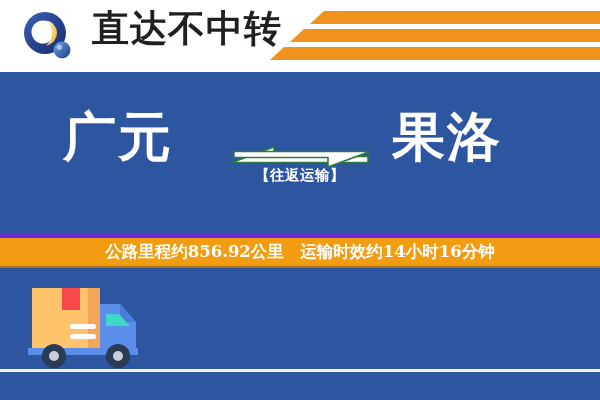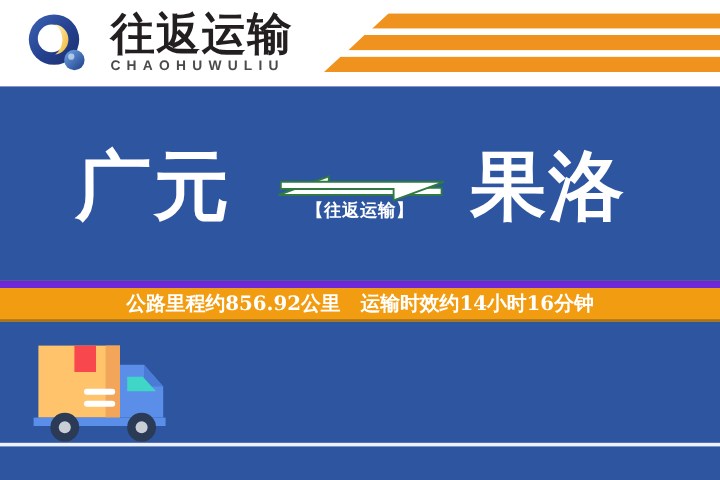--- a/index.html
+++ b/index.html
@@ -76,23 +76,23 @@
 
   
   #route-row {
     position: absolute;
     left: 0; top: 96px;
     width: 600px;
     height: 120px;
   }
   .city {
     position: absolute;
-    top: 28px;
-    font-family: "DejaVu Serif", "Liberation Serif", serif;
-    font-size: 63px;
+    top: 9px;
+    font-family: "DejaVu Serif", "Liberation Serif", serif;
+    font-size: 53px;
     font-weight: bold;
     color: #ffffff;
     line-height: 62px;
     white-space: nowrap;
     letter-spacing: 2px;
   }
   #city-origin { left: 63px; }
   #city-dest   { left: 392px; }
 
   #center-block {
@@ -130,21 +130,21 @@
     letter-spacing: 0.5px;
   }
 
   
   #info-bar {
     position: absolute;
     left: 0; top: 234px;
     width: 600px;
     height: 34px;
     background: #F29C11;
-    border-top: 6px solid #6d28d9;
+    border-top: 4px solid #6d28d9;
     border-bottom: 2px solid #A8761A;
     box-sizing: border-box;
     display: flex;
     align-items: center;
     justify-content: center;
   }
   #info-bar-text {
     font-family: "DejaVu Serif", "Liberation Serif", serif;
     font-size: 16.5px;
     font-weight: bold;
@@ -211,22 +211,21 @@
         </defs>
         <circle cx="23" cy="22" r="21" fill="url(#gBlue)"></circle>
         <circle cx="21" cy="21" r="11.5" fill="#ffffff"></circle>
         <path d="M24 9.5 A12.6 12.6 0 0 1 24 34.5 A16 16 0 0 0 24 9.5 Z" fill="url(#gMoon)"></path>
         <circle cx="40" cy="39" r="8.5" fill="url(#gDot)"></circle>
         <circle cx="37.4" cy="36.2" r="2.6" fill="#ffffff" opacity="0.55"></circle>
       </svg>
     </div>
 
     <div id="logo-text-group">
-      <div id="logo-cn">往返运输</div>
-      <div id="logo-en">CHAOHUWULIU</div>
+      <div id="logo-cn">直达不中转</div>
     </div>
 
     <div class="stripe s1"></div>
     <div class="stripe s2"></div>
     <div class="stripe s3"></div>
   </div>
 
   <div id="body-panel"></div>
 
   <div id="route-row">

